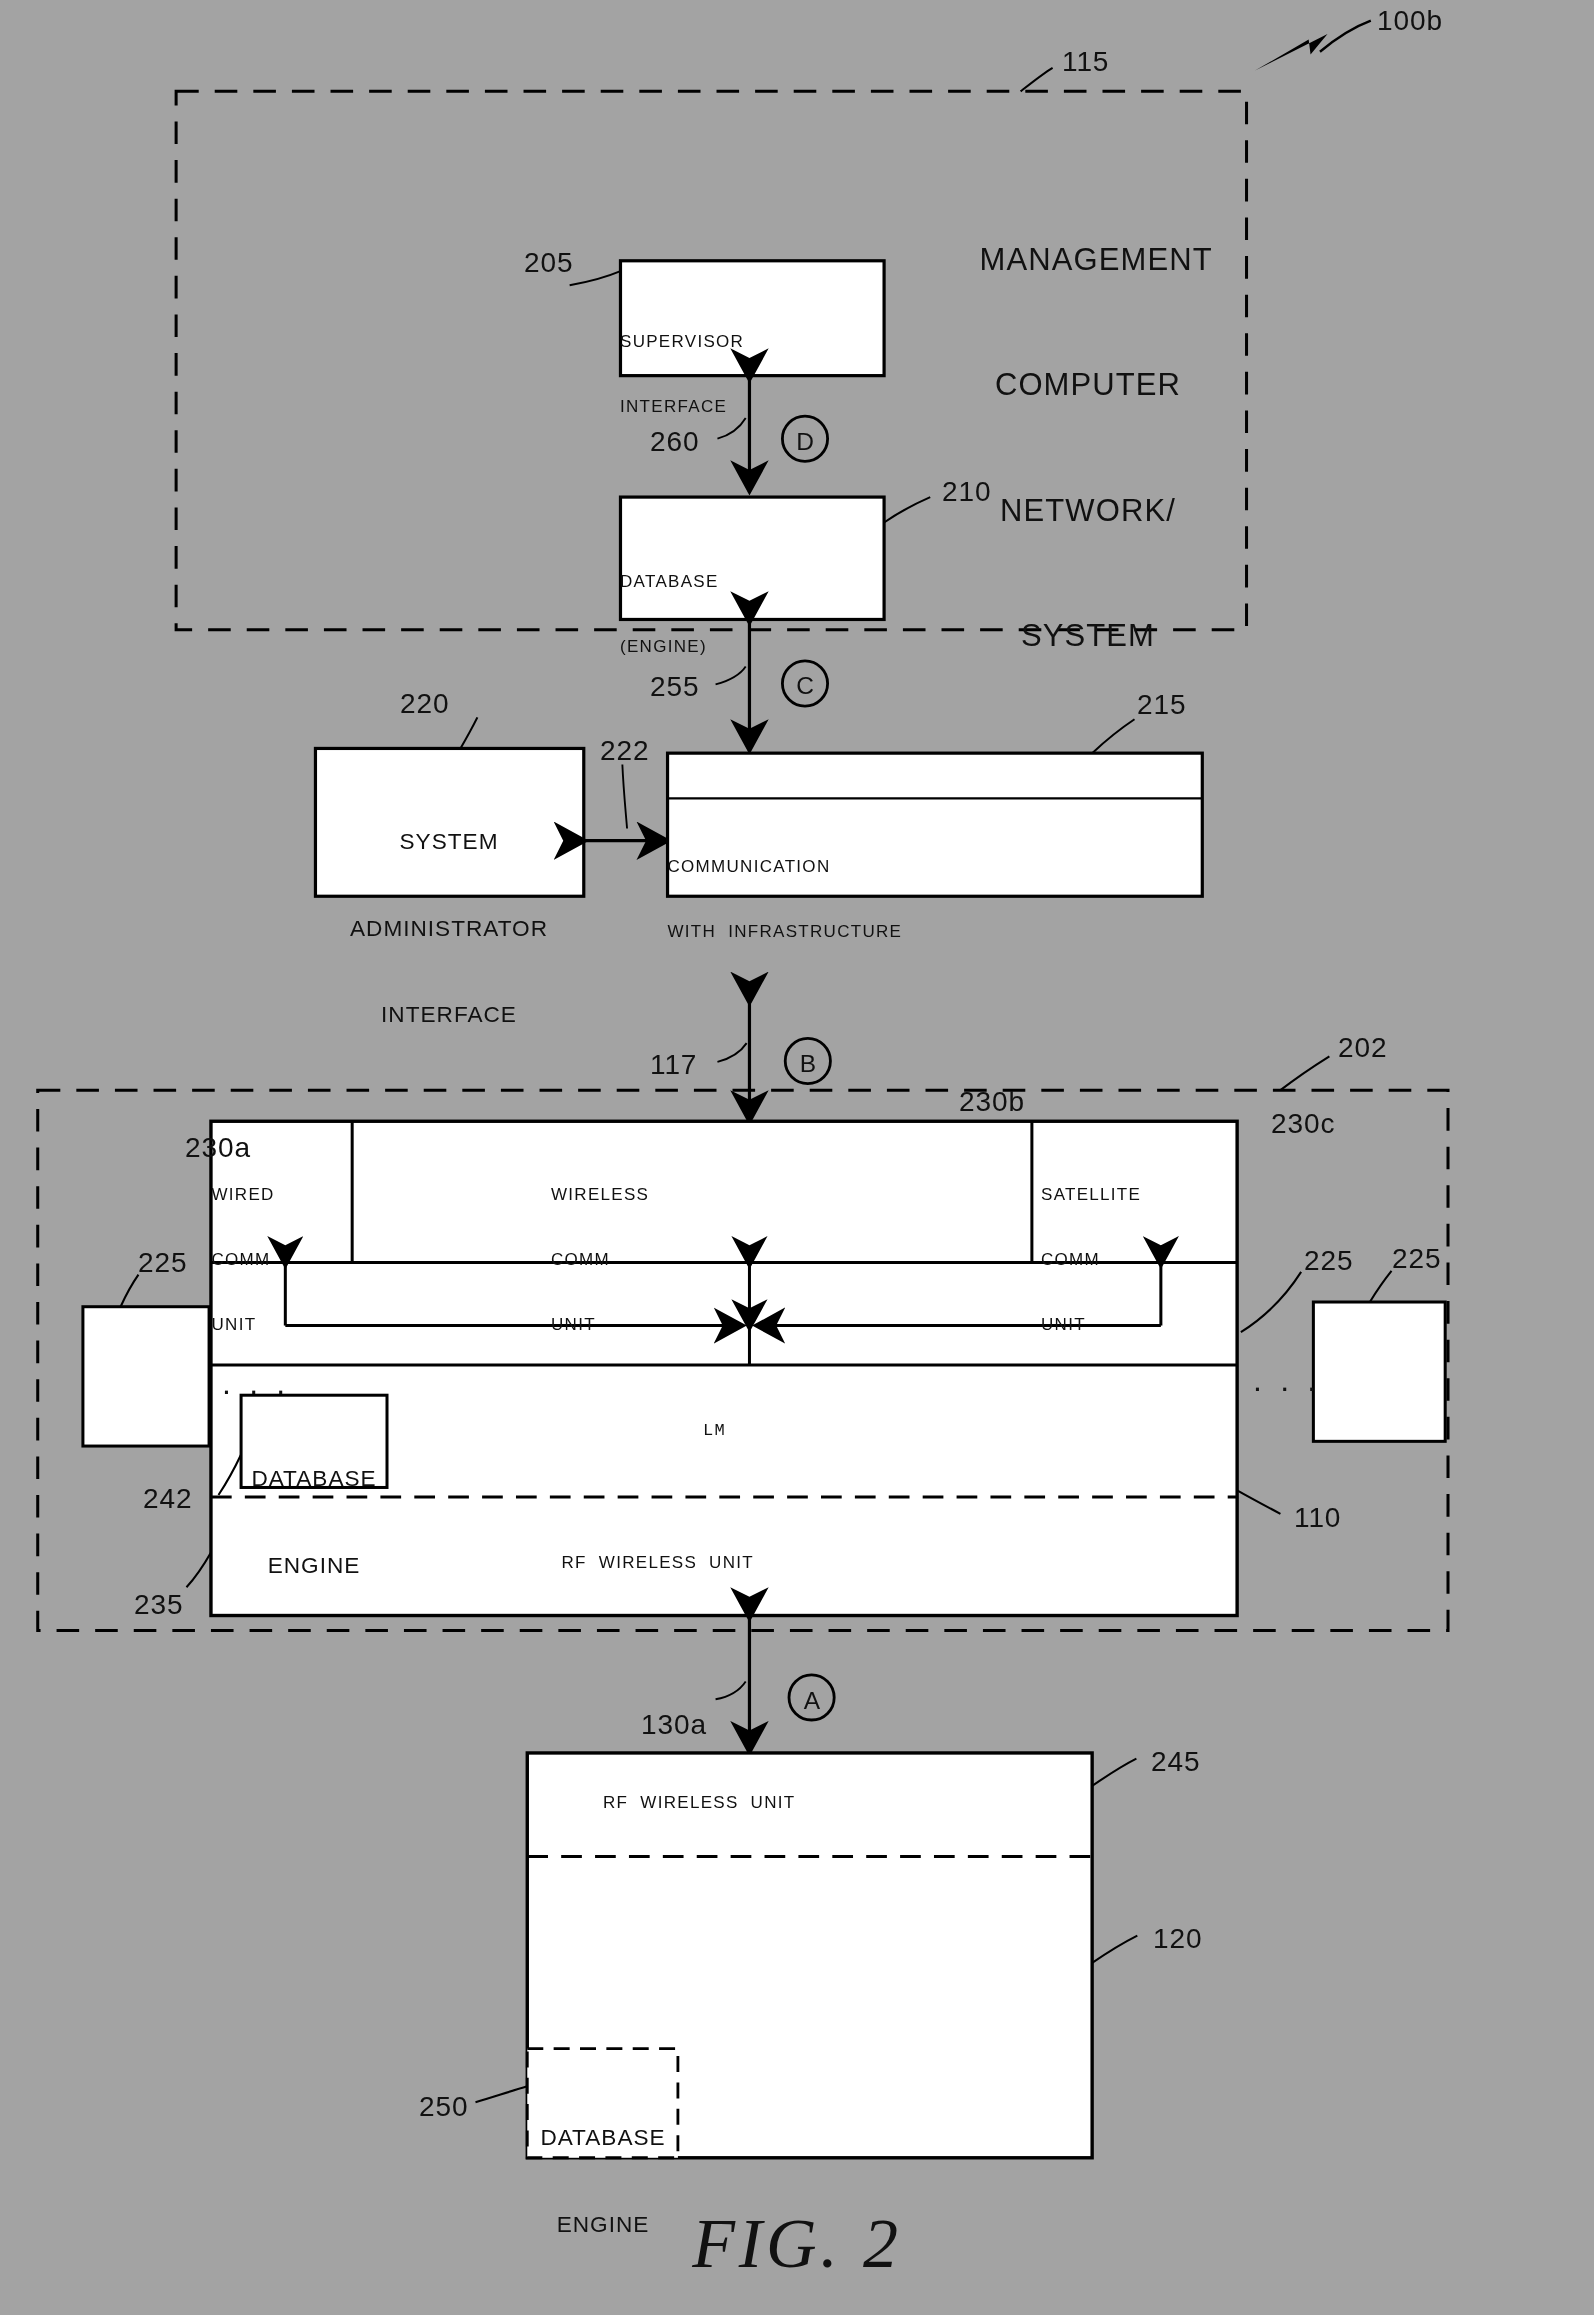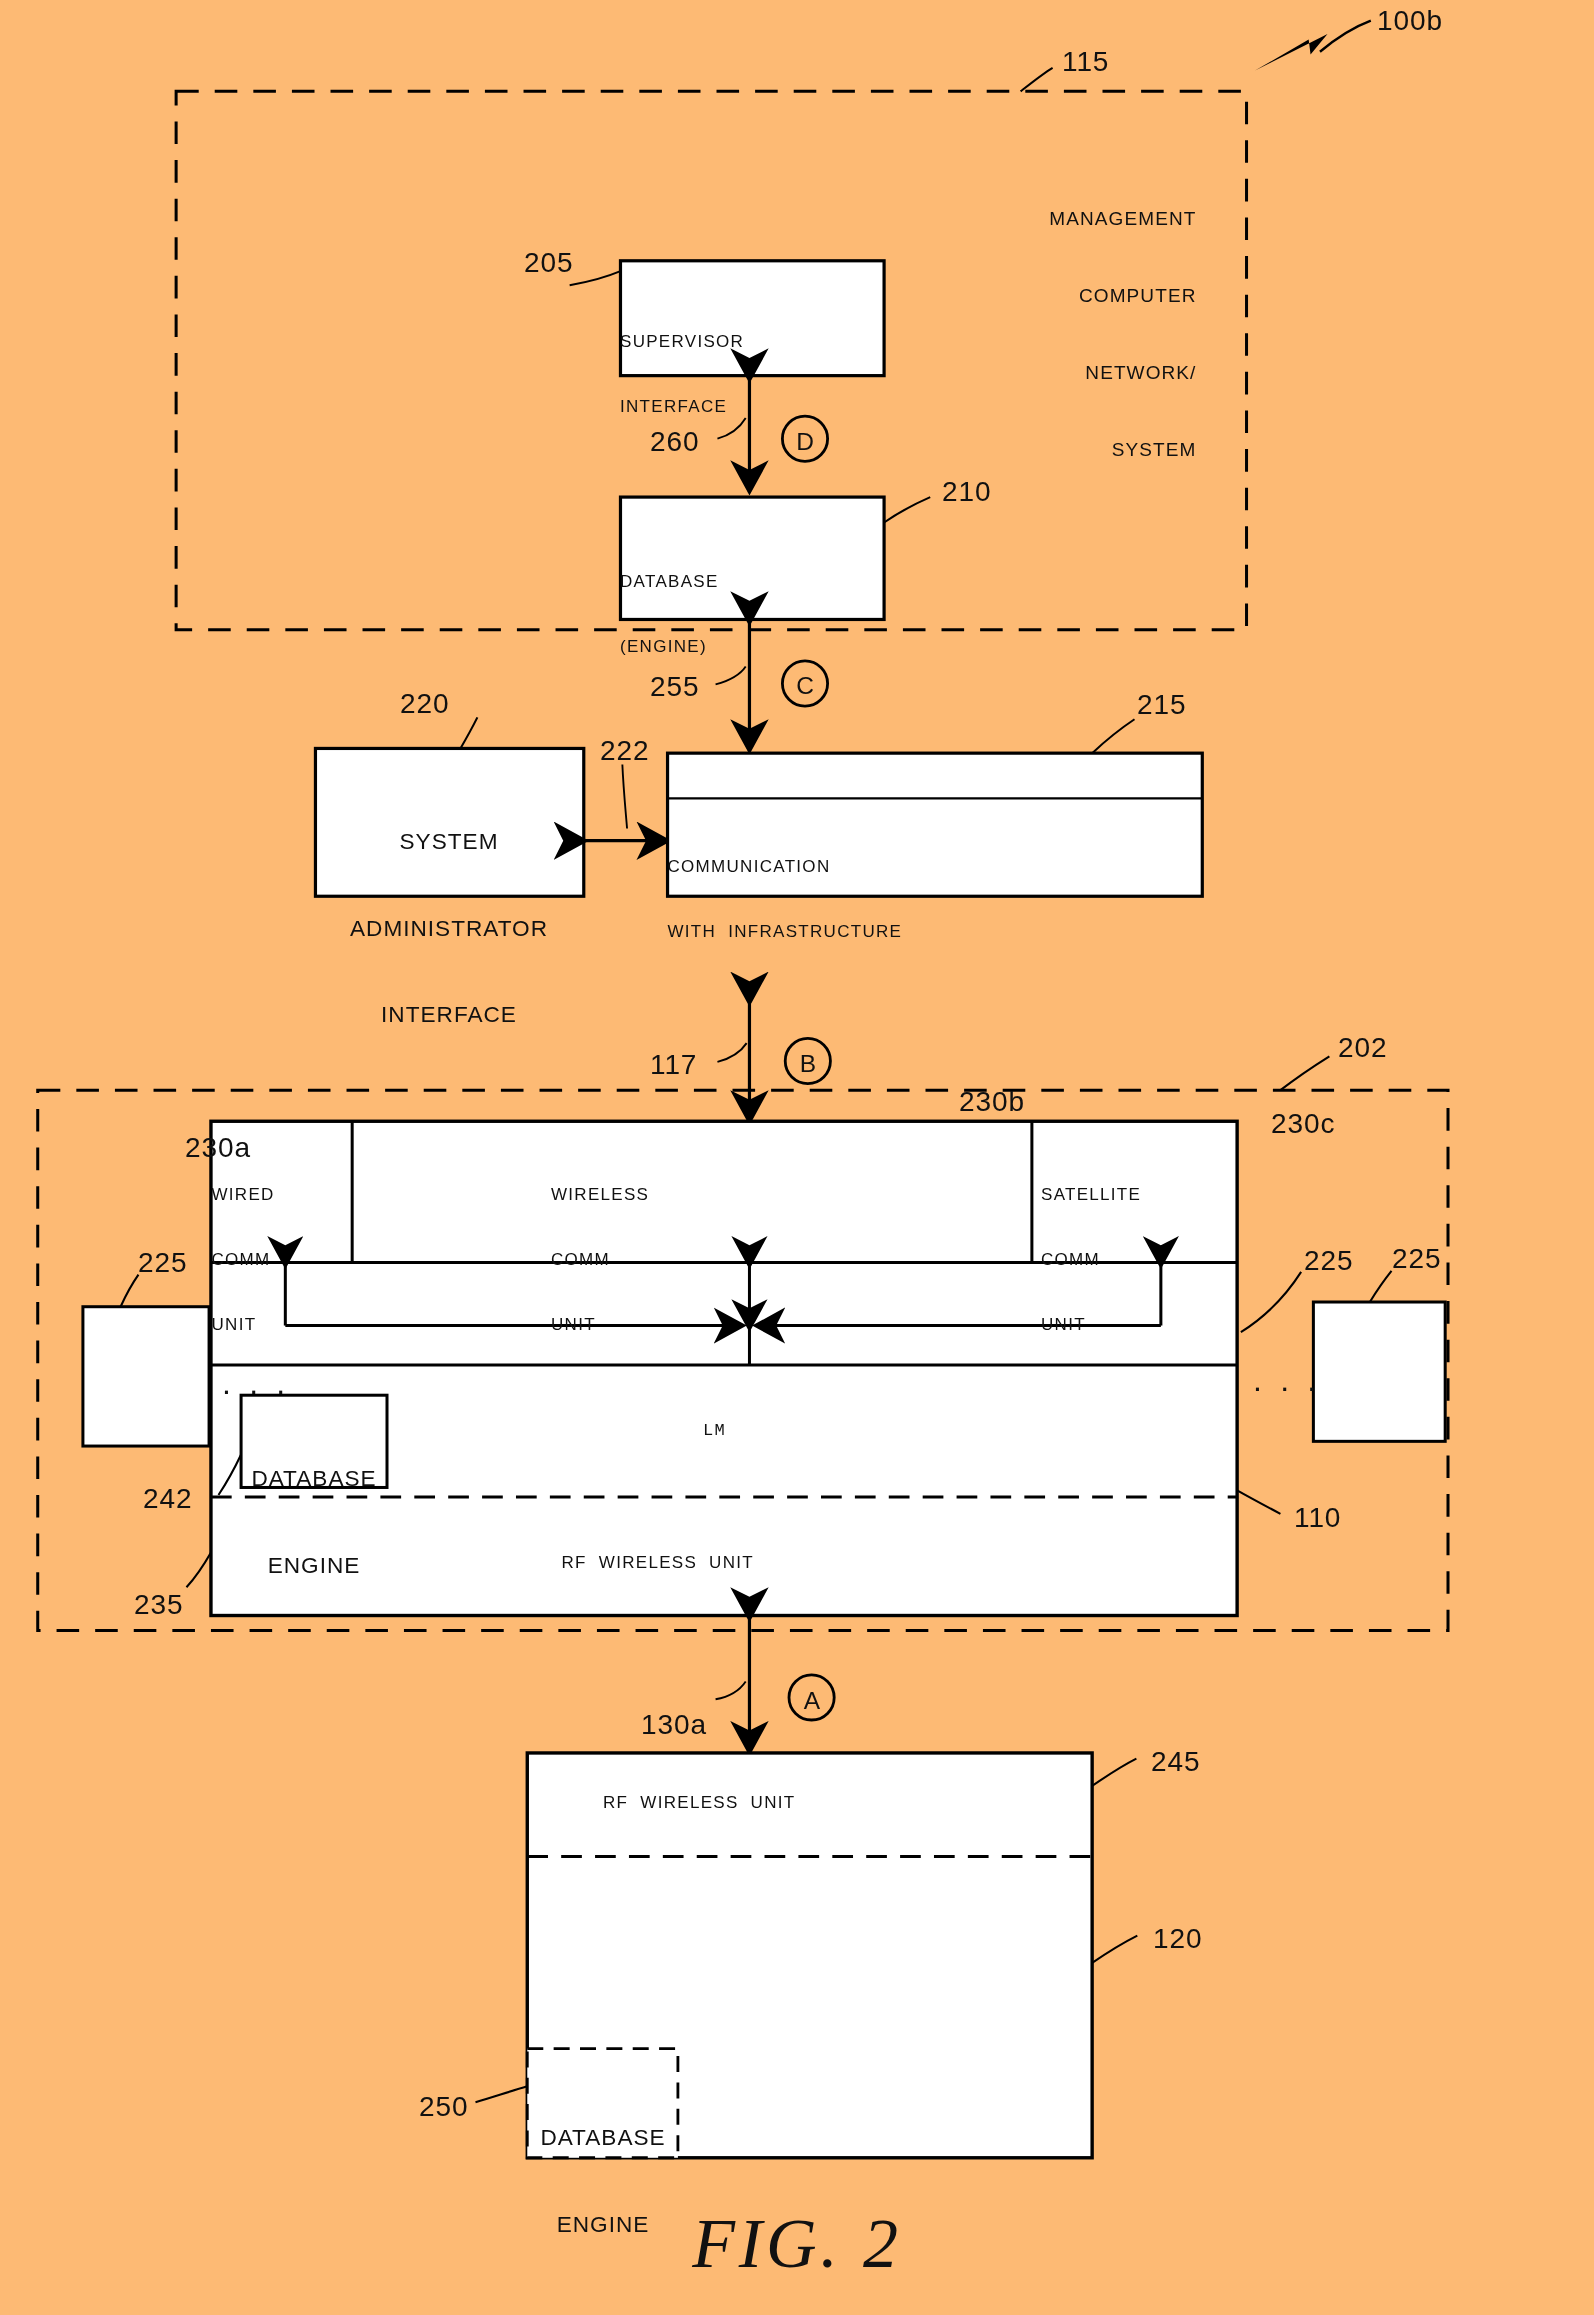--- a/index.html
+++ b/index.html
@@ -8,21 +8,21 @@
     background: #ffffff;
   }
   body {
     font-family: "Liberation Sans", sans-serif;
     color: #000000;
   }
   #page {
     position: relative;
     width: 1594px;
     height: 2315px;
-    background: #fdba74;
+    background: #a3a3a3;
     overflow: hidden;
   }
   .svg-layer {
     position: absolute;
     top: 0;
     left: 0;
     width: 1594px;
     height: 2315px;
   }
   
@@ -42,22 +42,22 @@
     font-size: 17px;
     text-align: left;
     letter-spacing: 1.3px;
   }
   .boxtext-sm {
     font-size: 22.6px;
     text-align: center;
     letter-spacing: 1px;
   }
   .outer-label {
-    font-size: 19px;
-    text-align: right;
+    font-size: 31px;
+    text-align: center;
     letter-spacing: 1.1px;
     line-height: 1.35;
   }
   .circ-letter {
     font-size: 24.5px;
     text-align: center;
     letter-spacing: 0;
   }
   .figlabel {
     font-family: "Liberation Serif", serif;

